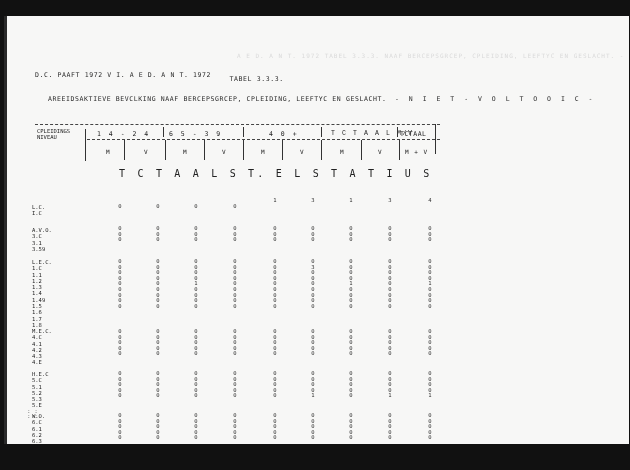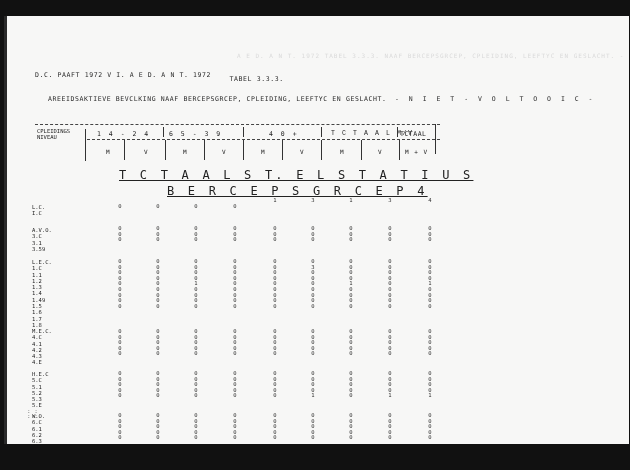--- a/index.html
+++ b/index.html
@@ -25,21 +25,21 @@
   .hdr2 .suffix { letter-spacing: 3px; margin-left: 4px; }
 
   .dash { position: absolute; border-top: 1px dashed #444; height: 0; }
   .vline { position: absolute; width: 1px; background: #333; }
 
   .colhead { position: absolute; font-size: 6.5px; letter-spacing: 2px; white-space: nowrap; color: #222; }
   .sub { position: absolute; font-size: 6px; color: #222; }
   .rowlbl { position: absolute; font-size: 5.5px; line-height: 6.3px; white-space: pre; color: #222; }
 
   .colnum { position: absolute; font-size: 5.5px; line-height: 5.6px; text-align: center; width: 8px; color: #333; }
-  .title2 { position: absolute; font-size: 12px; letter-spacing: 3.2px; color: #222; white-space: nowrap; text-decoration: underline; }
+  .title2 { position: absolute; font-size: 10px; letter-spacing: 3.2px; color: #222; white-space: nowrap; }
   .dots { position: absolute; left: 20px; top: 392px; font-size: 6px; color: #777; line-height: 5px; }
 </style>
 </head>
 <body>
 
 <div class="page">
 
   <div class="bleed" style="left:230px;top:36px;">A E D.  A N T.  1972     TABEL  3.3.3.     NAAF BERCEPSGRCEP, CPLEIDING, LEEFTYC EN GESLACHT.  - N I E T  -  V O L T O O I C -</div>
 
   <div class="txt hdr1">
@@ -81,21 +81,20 @@
   <div class="vline" style="left:275px;top:124px;height:20px;"></div>
   <div class="sub" style="left:293px;top:132px;">V</div>
   <div class="vline" style="left:314px;top:124px;height:20px;"></div>
   <div class="sub" style="left:333px;top:132px;">M</div>
   <div class="vline" style="left:354px;top:124px;height:20px;"></div>
   <div class="sub" style="left:371px;top:132px;">V</div>
   <div class="vline" style="left:392px;top:124px;height:20px;"></div>
   <div class="sub" style="left:398px;top:132px;letter-spacing:1px;">M + V</div>
 
   <div class="title2" style="left:112px;top:152px;">T C T A A L   S T. E L S T A T I U S</div>
-  <div class="title2" style="left:160px;top:168px;">B E R C E P S G R C E P   4</div>
 
   <div class="rowlbl" style="left:25px;top:188px;">L.C.
 I.C</div>
   <div class="rowlbl" style="left:25px;top:211px;">A.V.O.
 3.C
 3.1
 3.59</div>
   <div class="rowlbl" style="left:25px;top:243px;">L.E.C.
 1.C
 1.1

